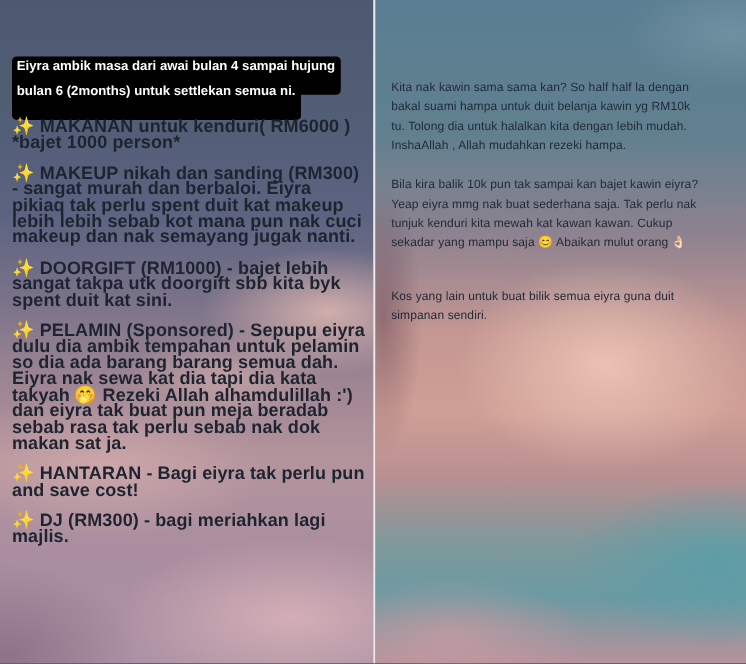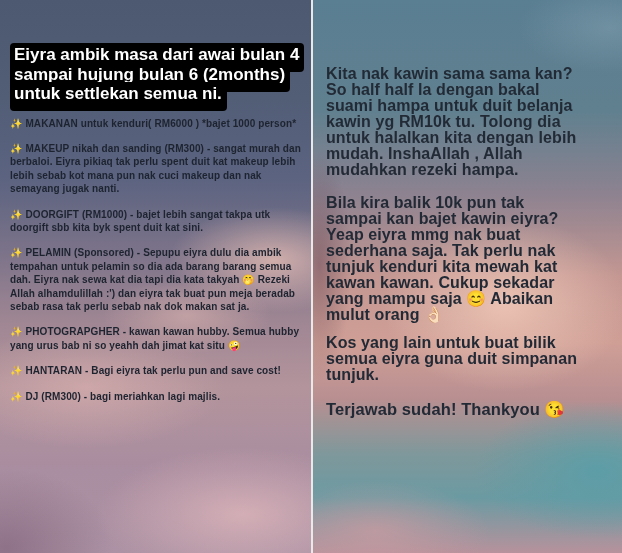--- a/index.html
+++ b/index.html
@@ -21,27 +21,27 @@
       radial-gradient(ellipse 120px 55px at 60% 57%, rgba(230,188,180,0.5), transparent 70%),
       linear-gradient(180deg, #4d5871 0%, #525d76 18%, #5b6380 32%, #7a7289 45%,
                       #9f8693 58%, #b3949c 70%, #a98da0 85%, #ac92a4 100%);
   }
 
   .left-content { position:absolute; left:10px; top:45px; width:294px; }
 
   .hl-box { margin-bottom:13px; width:294px; }
   .hl {
     display:inline; background:#000; color:#fff;
-    font-size:17px; font-weight:700; line-height:19.5px;
-    padding:2px 5px 8px 4px; border-radius:4px;
+    font-size:11px; font-weight:700; line-height:19.5px;
+    padding:2px 5px 18px 4px; border-radius:4px;
     -webkit-box-decoration-break:clone; box-decoration-break:clone;
   }
 
   .item {
-    font-size:10px; font-weight:700; line-height:13.4px;
+    font-size:15px; font-weight:700; line-height:13.4px;
     color:#1d2430; margin-bottom:12px; letter-spacing:0.1px;
   }
 
   
   .divider {
     position:absolute; left:311px; top:0; width:2px; height:553px;
     background:#e9e9ea;
   }
 
   
@@ -53,54 +53,52 @@
       radial-gradient(ellipse 45px 160px at 2% 48%, rgba(92,62,78,0.45), transparent 72%),
       radial-gradient(ellipse 130px 65px at 96% 5%, rgba(132,162,177,0.5), transparent 70%),
       radial-gradient(ellipse 160px 70px at 20% 96%, rgba(204,156,162,0.7), transparent 72%),
       linear-gradient(180deg, #5a7e92 0%, #60808f 20%, #8d8290 35%, #c49792 50%,
                       #cf9f96 62%, #b98f91 72%, #7f989b 82%, #6b9aa2 90%, #b7929c 100%);
   }
 
   .right-content { position:absolute; left:13px; top:66px; width:258px; }
 
   .rpara {
-    font-size:16px; font-weight:700; line-height:16px;
+    font-size:10px; font-weight:400; line-height:16px;
     color:#222a36; margin-bottom:17px; letter-spacing:0.1px;
   }
-  .rpara.gap-large { margin-bottom:12px; }
+  .rpara.gap-large { margin-bottom:29px; }
 
   .closing {
     font-size:16.5px; font-weight:700; color:#222a36;
     margin-top:14px; letter-spacing:0.1px;
   }
 </style>
 </head>
 <body>
 
 <div class="screen">
 
   <div class="panel-left">
     <div class="left-content">
       <div class="hl-box">
         <span class="hl">Eiyra ambik masa dari awai bulan 4 sampai hujung bulan 6 (2months) untuk settlekan semua ni.</span>
       </div>
       <p class="item">✨ MAKANAN untuk kenduri( RM6000 ) *bajet 1000 person*</p>
       <p class="item">✨ MAKEUP nikah dan sanding (RM300)  - sangat murah dan berbaloi. Eiyra pikiaq tak perlu spent duit kat makeup lebih lebih sebab kot mana pun nak cuci makeup dan nak semayang jugak nanti.</p>
       <p class="item">✨ DOORGIFT (RM1000) - bajet lebih sangat takpa utk doorgift sbb kita byk spent duit kat sini.</p>
       <p class="item">✨ PELAMIN (Sponsored) - Sepupu eiyra dulu dia ambik tempahan untuk pelamin so dia ada barang barang semua dah. Eiyra nak sewa kat dia tapi dia kata takyah 🤭 Rezeki Allah alhamdulillah :') dan eiyra tak buat pun meja beradab sebab rasa tak perlu sebab nak dok makan sat ja.</p>
-      <p class="item">✨ PHOTOGRAPGHER - kawan kawan hubby. Semua hubby yang urus bab ni so yeahh dah jimat kat situ 🤪</p>
       <p class="item">✨ HANTARAN - Bagi eiyra tak perlu pun and save cost!</p>
       <p class="item">✨ DJ (RM300) - bagi meriahkan lagi majlis.</p>
     </div>
   </div>
 
   <div class="divider"></div>
 
   <div class="panel-right">
     <div class="right-content">
       <p class="rpara">Kita nak kawin sama sama kan? So half half la dengan bakal suami hampa untuk duit belanja kawin yg RM10k tu. Tolong dia untuk halalkan kita dengan lebih mudah. InshaAllah , Allah mudahkan rezeki hampa.</p>
       <p class="rpara gap-large">Bila kira balik 10k pun tak sampai kan bajet kawin eiyra? Yeap eiyra mmg nak buat sederhana saja. Tak perlu nak tunjuk kenduri kita mewah kat kawan kawan. Cukup sekadar yang mampu saja 😊 Abaikan mulut orang 👌🏻</p>
-      <p class="rpara">Kos yang lain untuk buat bilik semua eiyra guna duit simpanan tunjuk.</p>
-      <div class="closing">Terjawab sudah! Thankyou 😘</div>
+      <p class="rpara">Kos yang lain untuk buat bilik semua eiyra guna duit simpanan sendiri.</p>
     </div>
   </div>
 
 </div>
 
 </body></html>

